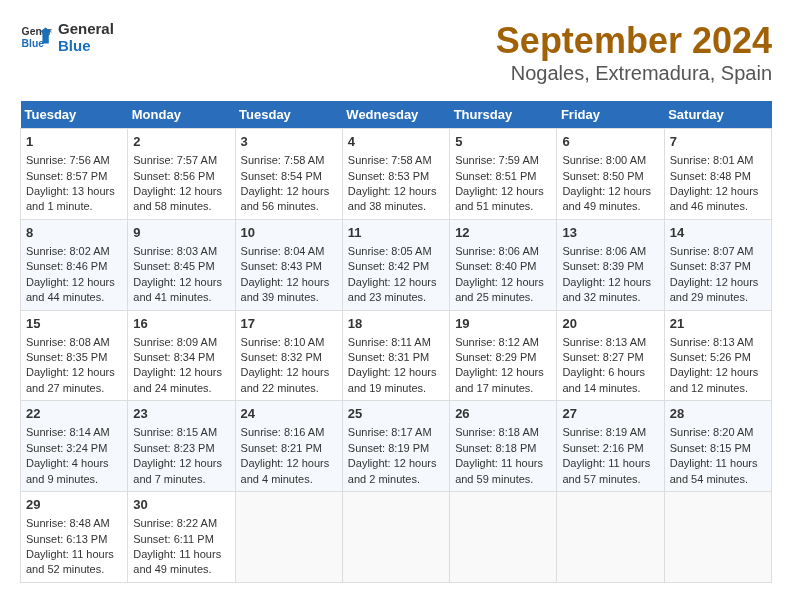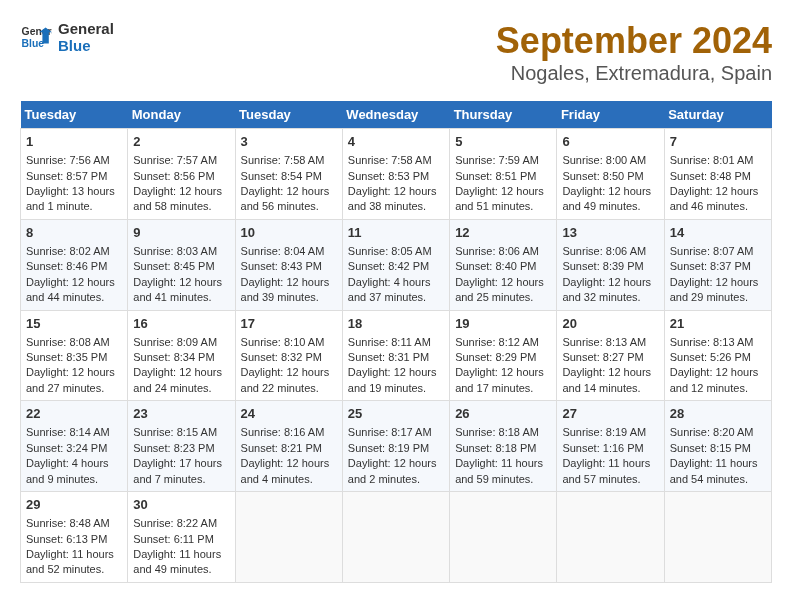--- a/index.html
+++ b/index.html
@@ -166,21 +166,21 @@
         <td>
           <span class="day-num">10</span>
           <span>Sunrise: 8:04 AM</span><br>
           <span>Sunset: 8:43 PM</span><br>
           <span>Daylight: 12 hours and 39 minutes.</span>
         </td>
         <td>
           <span class="day-num">11</span>
           <span>Sunrise: 8:05 AM</span><br>
           <span>Sunset: 8:42 PM</span><br>
-          <span>Daylight: 4 hours and 37 minutes.</span>
+          <span>Daylight: 12 hours and 23 minutes.</span>
         </td>
         <td>
           <span class="day-num">12</span>
           <span>Sunrise: 8:06 AM</span><br>
           <span>Sunset: 8:40 PM</span><br>
           <span>Daylight: 12 hours and 25 minutes.</span>
         </td>
         <td>
           <span class="day-num">13</span>
           <span>Sunrise: 8:06 AM</span><br>
@@ -222,41 +222,41 @@
         <td>
           <span class="day-num">19</span>
           <span>Sunrise: 8:12 AM</span><br>
           <span>Sunset: 8:29 PM</span><br>
           <span>Daylight: 12 hours and 17 minutes.</span>
         </td>
         <td>
           <span class="day-num">20</span>
           <span>Sunrise: 8:13 AM</span><br>
           <span>Sunset: 8:27 PM</span><br>
-          <span>Daylight: 12 hours and 14 minutes.</span>
+          <span>Daylight: 6 hours and 14 minutes.</span>
         </td>
         <td>
           <span class="day-num">21</span>
           <span>Sunrise: 8:13 AM</span><br>
           <span>Sunset: 5:26 PM</span><br>
           <span>Daylight: 12 hours and 12 minutes.</span>
         </td>
       </tr>
       <tr>
         <td>
           <span class="day-num">22</span>
           <span>Sunrise: 8:14 AM</span><br>
           <span>Sunset: 3:24 PM</span><br>
           <span>Daylight: 4 hours and 9 minutes.</span>
         </td>
         <td>
           <span class="day-num">23</span>
           <span>Sunrise: 8:15 AM</span><br>
           <span>Sunset: 8:23 PM</span><br>
-          <span>Daylight: 17 hours and 7 minutes.</span>
+          <span>Daylight: 12 hours and 7 minutes.</span>
         </td>
         <td>
           <span class="day-num">24</span>
           <span>Sunrise: 8:16 AM</span><br>
           <span>Sunset: 8:21 PM</span><br>
           <span>Daylight: 12 hours and 4 minutes.</span>
         </td>
         <td>
           <span class="day-num">25</span>
           <span>Sunrise: 8:17 AM</span><br>
@@ -265,21 +265,21 @@
         </td>
         <td>
           <span class="day-num">26</span>
           <span>Sunrise: 8:18 AM</span><br>
           <span>Sunset: 8:18 PM</span><br>
           <span>Daylight: 11 hours and 59 minutes.</span>
         </td>
         <td>
           <span class="day-num">27</span>
           <span>Sunrise: 8:19 AM</span><br>
-          <span>Sunset: 1:16 PM</span><br>
+          <span>Sunset: 2:16 PM</span><br>
           <span>Daylight: 11 hours and 57 minutes.</span>
         </td>
         <td>
           <span class="day-num">28</span>
           <span>Sunrise: 8:20 AM</span><br>
           <span>Sunset: 8:15 PM</span><br>
           <span>Daylight: 11 hours and 54 minutes.</span>
         </td>
       </tr>
       <tr>

